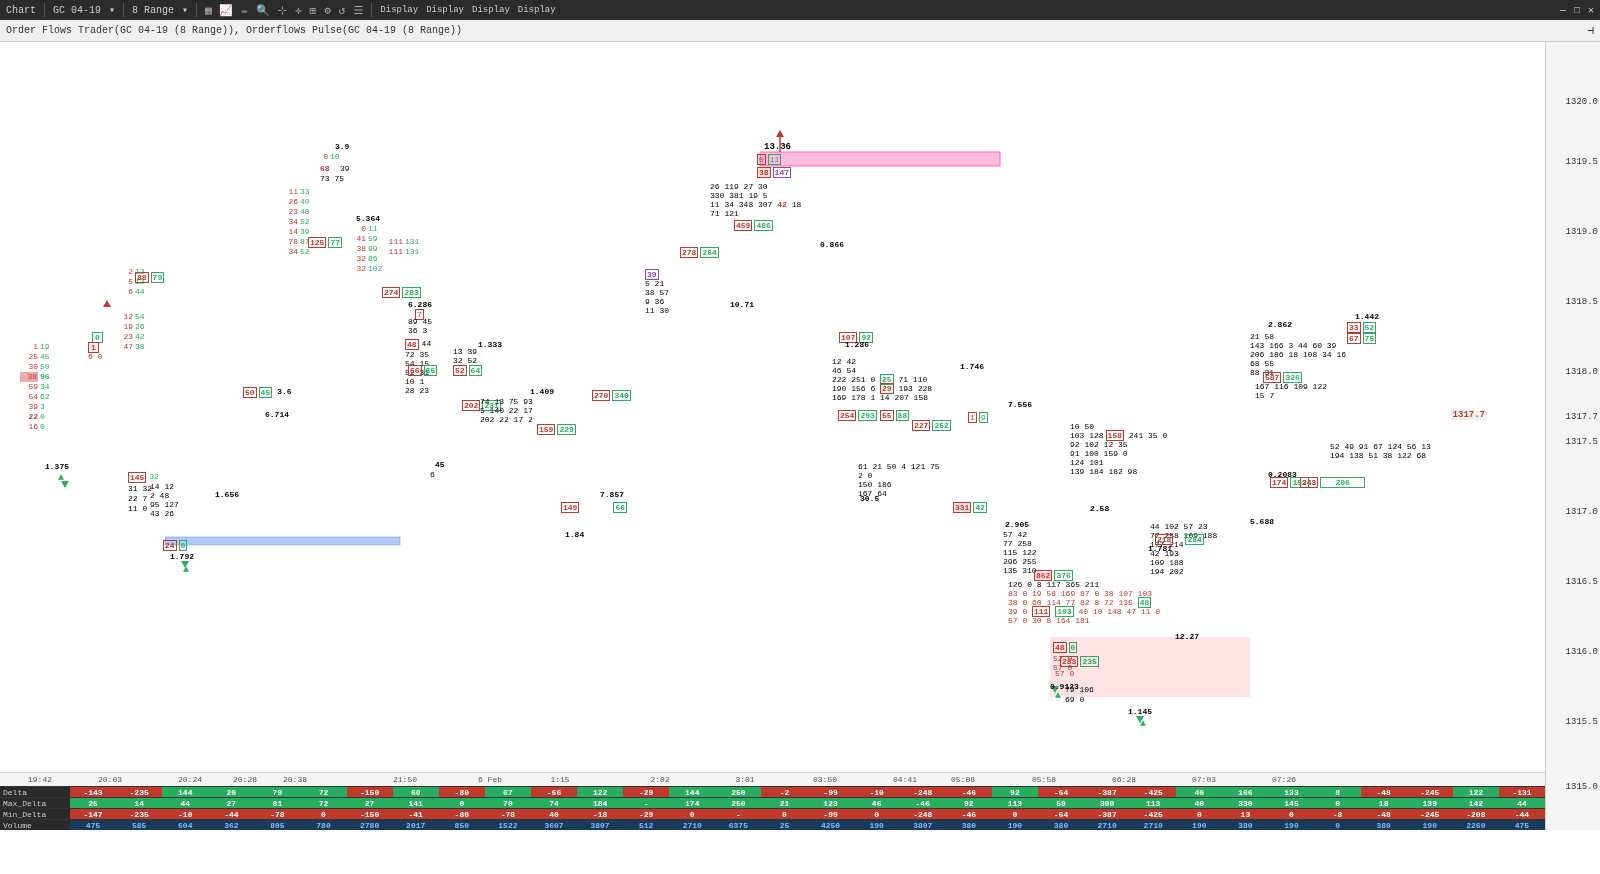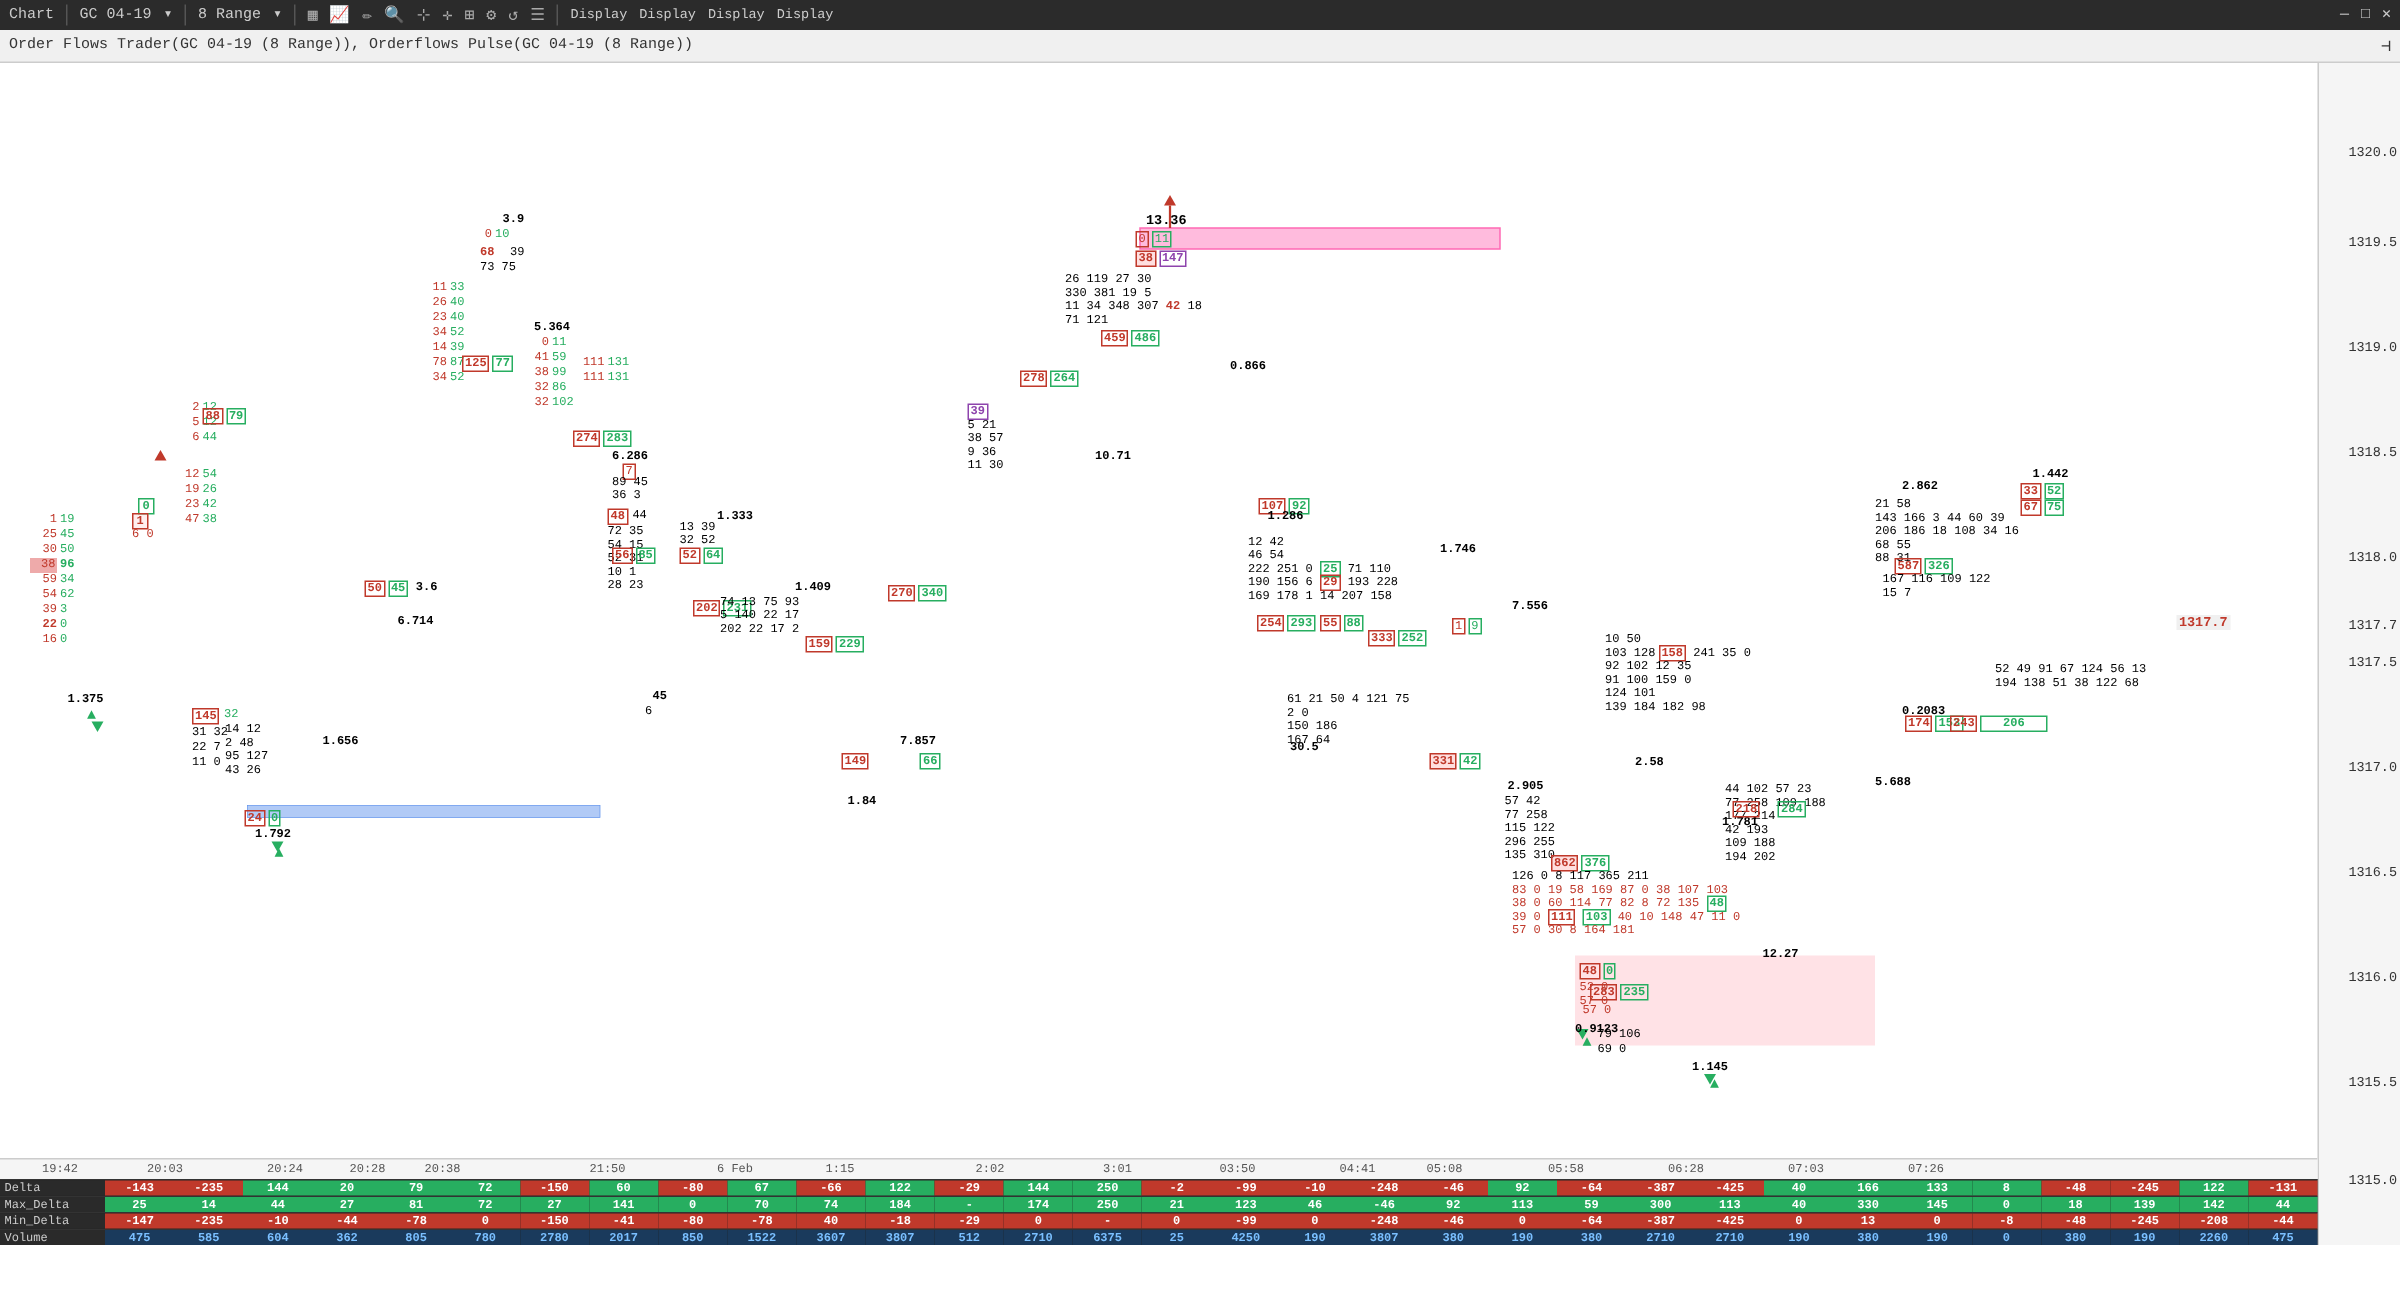--- a/index.html
+++ b/index.html
@@ -577,21 +577,21 @@
       <span style="font-size:8px;color:#c0392b;border:1px solid #c0392b;padding:0 1px;font-weight:bold;">254</span>
       <span style="font-size:8px;color:#27ae60;border:1px solid #27ae60;padding:0 1px;font-weight:bold;">293</span>
     </div>
 
     <div style="position:absolute;left:880px;top:368px;display:flex;gap:2px;">
       <span style="font-size:8px;color:#c0392b;border:1px solid #c0392b;padding:0 1px;font-weight:bold;">55</span>
       <span style="font-size:8px;color:#27ae60;border:1px solid #27ae60;padding:0 1px;font-weight:bold;">88</span>
     </div>
 
     <div style="position:absolute;left:912px;top:378px;display:flex;gap:2px;">
-      <span style="font-size:8px;color:#c0392b;border:1px solid #c0392b;padding:0 1px;font-weight:bold;">333</span>
+      <span style="font-size:8px;color:#c0392b;border:1px solid #c0392b;padding:0 1px;font-weight:bold;">227</span>
       <span style="font-size:8px;color:#27ae60;border:1px solid #27ae60;padding:0 1px;font-weight:bold;">252</span>
     </div>
 
     <div style="position:absolute;left:968px;top:370px;display:flex;gap:2px;">
       <span style="font-size:8px;color:#c0392b;border:1px solid #c0392b;padding:0 1px;">1</span>
       <span style="font-size:8px;color:#27ae60;border:1px solid #27ae60;padding:0 1px;">9</span>
     </div>
 
     <div style="position:absolute;left:860px;top:452px;font-size:8px;font-weight:bold;">30.5</div>
 

